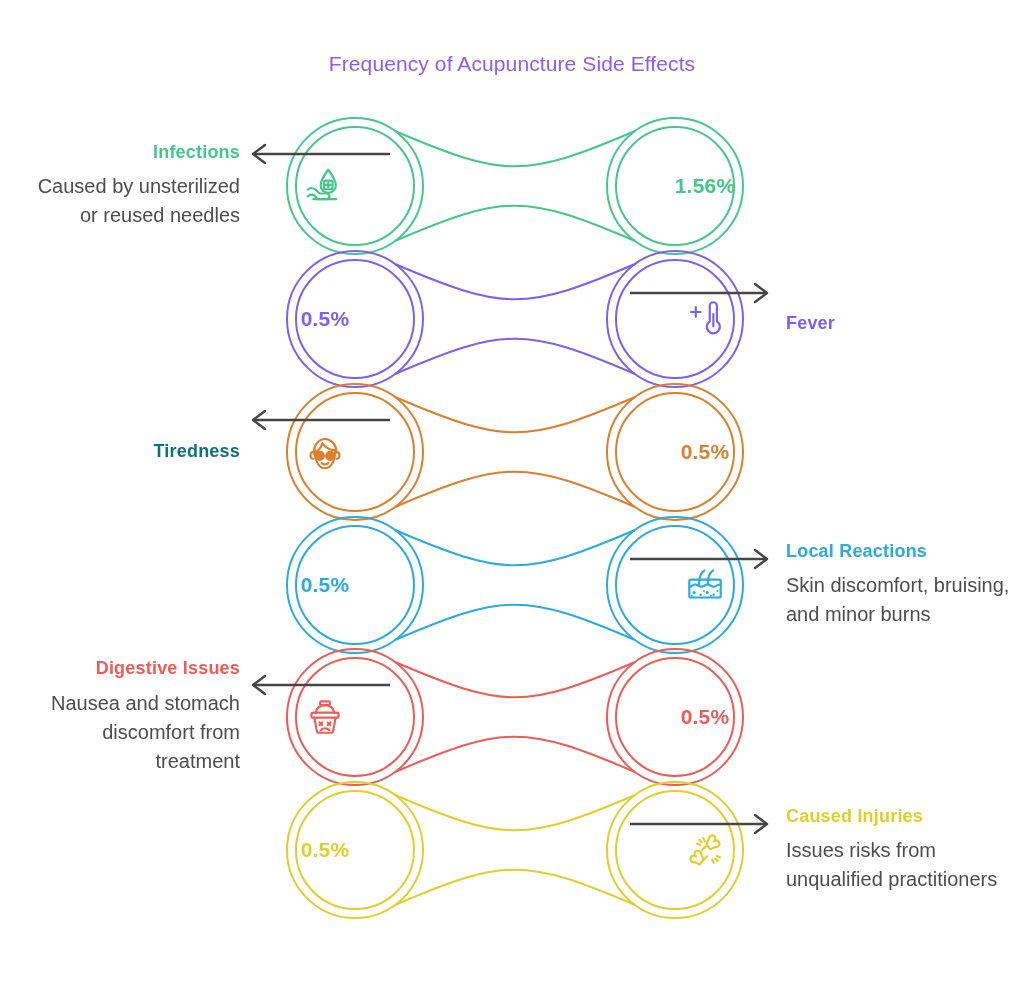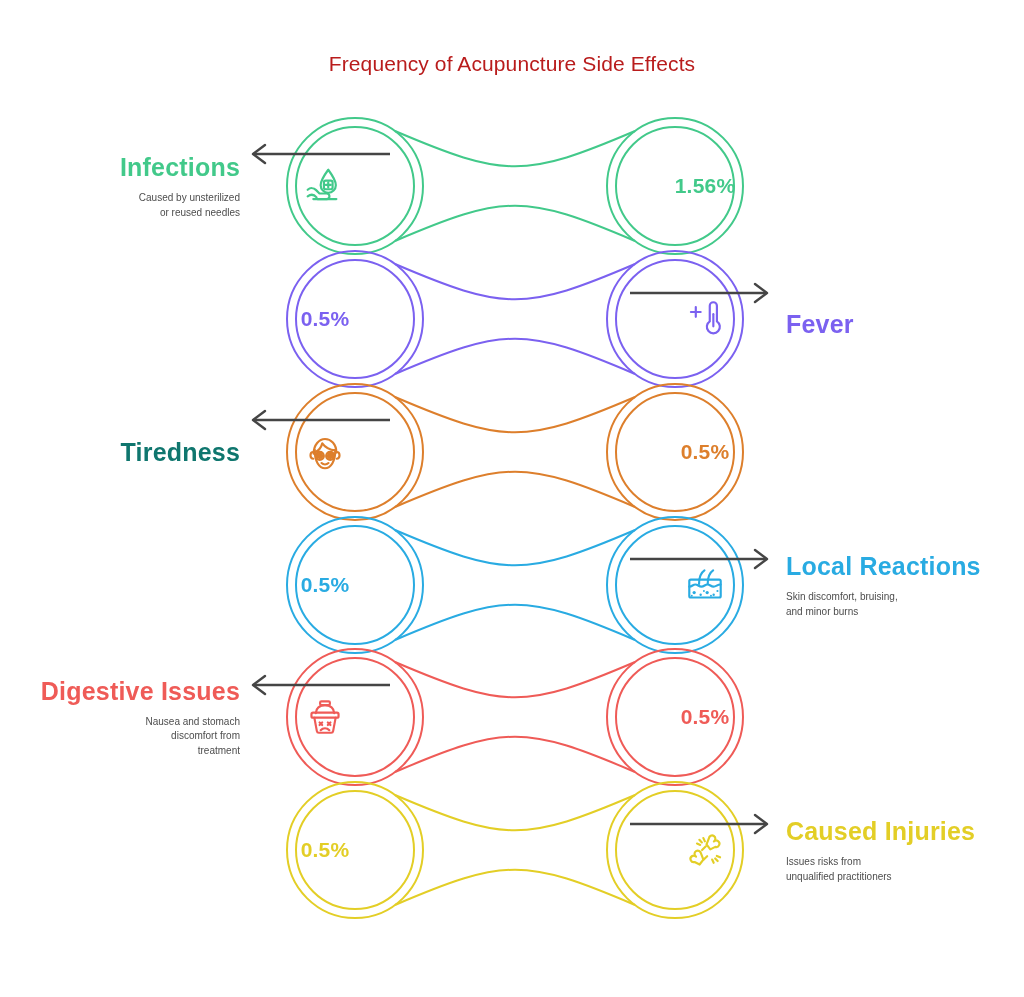--- a/index.html
+++ b/index.html
@@ -7,21 +7,21 @@
     width:1024px;height:997px;
     background:#ffffff;
     font-family:"Liberation Sans","DejaVu Sans",sans-serif;
     color:#3c3c3c;
     overflow:hidden;
     position:relative;
   }
   #chart-title{
     position:absolute;top:52px;left:0;width:1024px;
     text-align:center;
-    font-size:21px;font-weight:400;color:#b91c1c;
+    font-size:21px;font-weight:400;color:#8b5cf6;
     letter-spacing:.1px;
   }
 
   .row{position:absolute;left:0;width:1024px;height:160px;}
 
   
   .dumbbell{position:absolute;left:255px;top:0;width:520px;height:160px;}
   .dumbbell svg{display:block;width:520px;height:160px;overflow:visible;}
 
   .cap-label{
@@ -30,22 +30,22 @@
     font-size:21px;font-weight:bold;letter-spacing:.2px;
   }
   .cap-left{left:255px;}
   .cap-right{left:635px;}
 
   
   .side{position:absolute;top:0;height:160px;width:262px;
         display:flex;flex-direction:column;justify-content:center;}
   .side-left{left:0;align-items:flex-end;text-align:right;padding-right:22px;box-sizing:border-box;}
   .side-right{left:762px;align-items:flex-start;text-align:left;padding-left:24px;box-sizing:border-box;}
-  .side .title{font-size:25px;font-weight:bold;letter-spacing:.2px;line-height:1.2;}
-  .side .desc{margin-top:9px;font-size:10px;line-height:1.45;color:#4d4d4d;font-weight:400;}
+  .side .title{font-size:18px;font-weight:bold;letter-spacing:.2px;line-height:1.2;}
+  .side .desc{margin-top:9px;font-size:20px;line-height:1.45;color:#4d4d4d;font-weight:400;}
 
   
   .arrow{position:absolute;top:0;height:160px;width:150px;display:flex;align-items:center;}
   .arrow-left{left:248px;margin-top:-32px;}
   .arrow-right{left:630px;margin-top:-26px;}
   .arrow svg{display:block;}
 </style>
 </head>
 <body>
 

